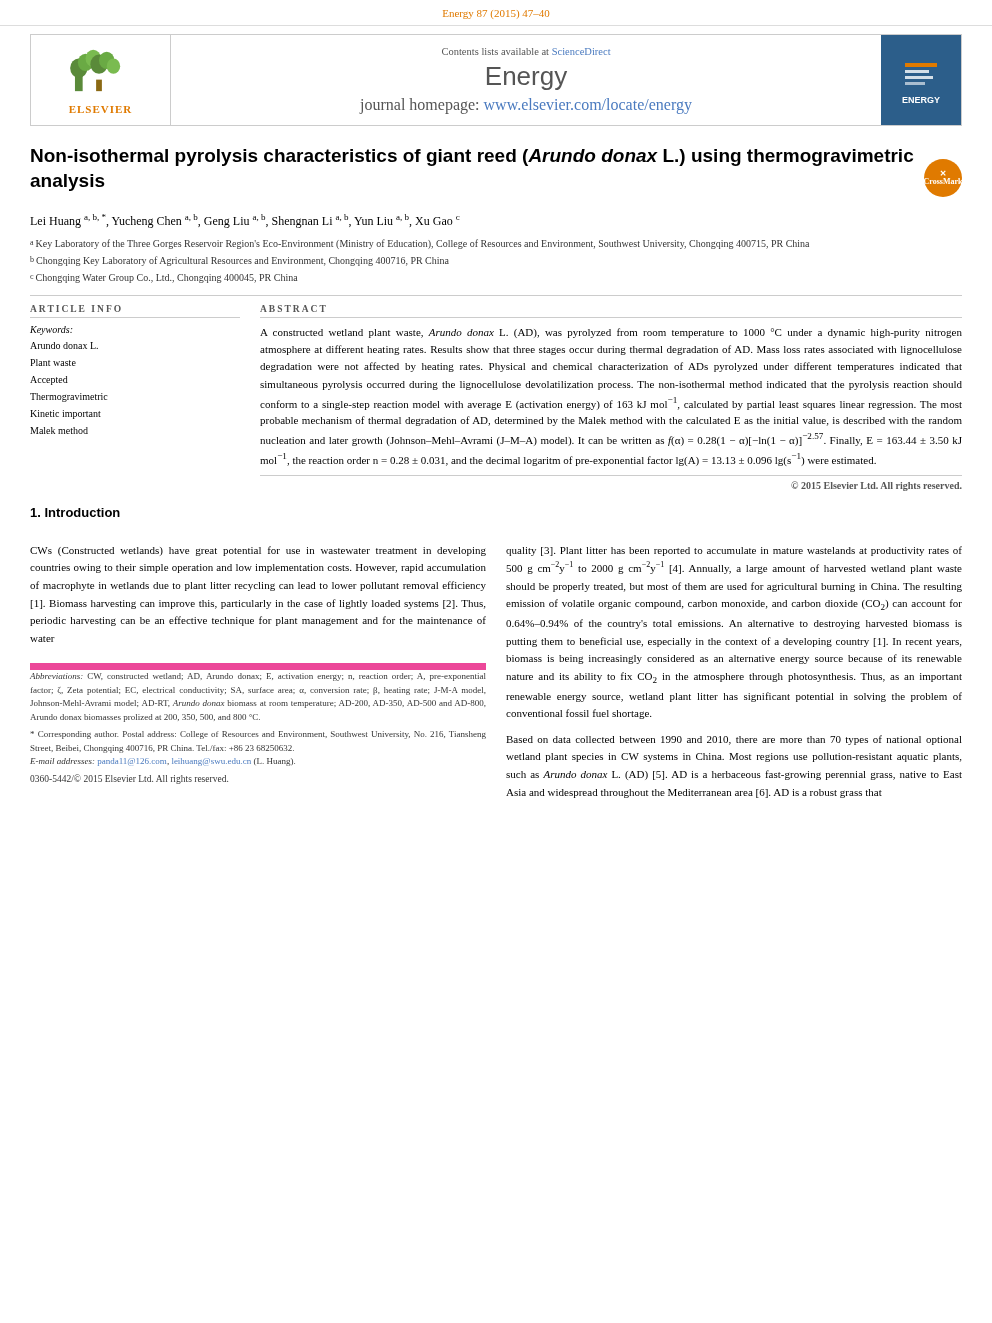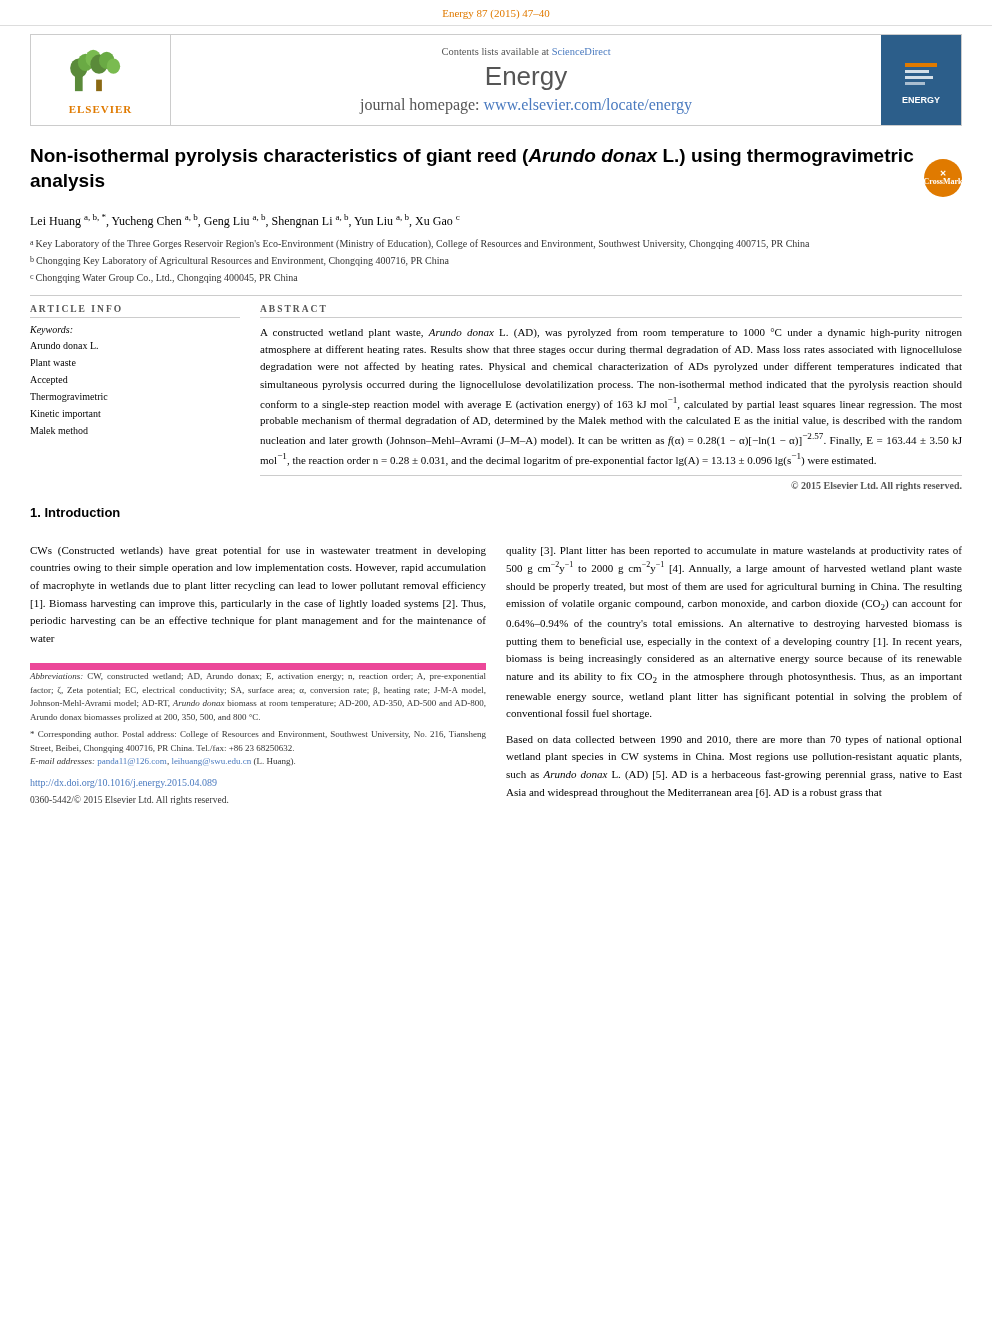--- a/index.html
+++ b/index.html
@@ -434,23 +434,20 @@
         <div class="footnote-area">
           <div>
             <em>Abbreviations:</em> CW, constructed wetland; AD, Arundo donax; E, activation energy; n, reaction order; A, pre-exponential factor; ζ, Zeta potential; EC, electrical conductivity; SA, surface area; α, conversion rate; β, heating rate; J-M-A model, Johnson-Mehl-Avrami model; AD-RT, <em>Arundo donax</em> biomass at room temperature; AD-200, AD-350, AD-500 and AD-800, Arundo donax biomasses prolized at 200, 350, 500, and 800 °C.
           </div>
           <div style="margin-top:4px;">
             * Corresponding author. Postal address: College of Resources and Environment, Southwest University, No. 216, Tiansheng Street, Beibei, Chongqing 400716, PR China. Tel./fax: +86 23 68250632.
           </div>
           <div>
             <em>E-mail addresses:</em> <a>panda11@126.com</a>, <a>leihuang@swu.edu.cn</a> (L. Huang).
           </div>
-          <div class="doi-line">
-            <a>http://dx.doi.org/10.1016/j.energy.2015.04.089</a>
-          </div>
           <div class="issn-line">0360-5442/© 2015 Elsevier Ltd. All rights reserved.</div>
         </div>
       </div>
 
       <div class="body-col">
         <p>
           quality [3]. Plant litter has been reported to accumulate in mature wastelands at productivity rates of 500 g cm<sup>−2</sup>y<sup>−1</sup> to 2000 g cm<sup>−2</sup>y<sup>−1</sup> [4]. Annually, a large amount of harvested wetland plant waste should be properly treated, but most of them are used for agricultural burning in China. The resulting emission of volatile organic compound, carbon monoxide, and carbon dioxide (CO<sub>2</sub>) can account for 0.64%–0.94% of the country's total emissions. An alternative to destroying harvested biomass is putting them to beneficial use, especially in the context of a developing country [1]. In recent years, biomass is being increasingly considered as an alternative energy source because of its renewable nature and its ability to fix CO<sub>2</sub> in the atmosphere through photosynthesis. Thus, as an important renewable energy source, wetland plant litter has significant potential in solving the problem of conventional fossil fuel shortage.
         </p>
         <p>
           Based on data collected between 1990 and 2010, there are more than 70 types of national optional wetland plant species in CW systems in China. Most regions use pollution-resistant aquatic plants, such as <em>Arundo donax</em> L. (AD) [5]. AD is a herbaceous fast-growing perennial grass, native to East Asia and widespread throughout the Mediterranean area [6]. AD is a robust grass that

